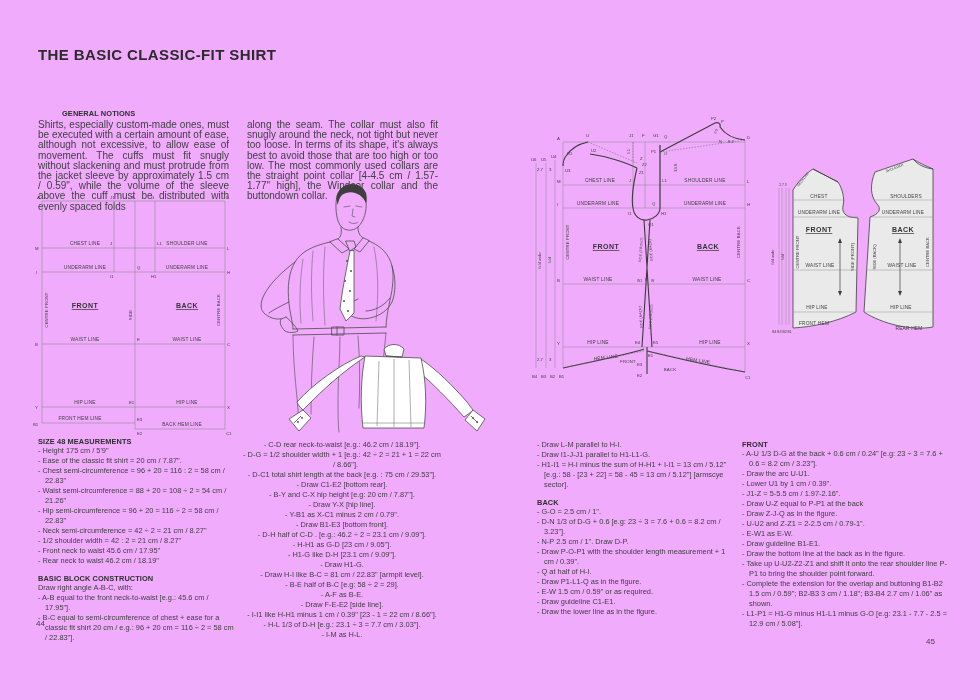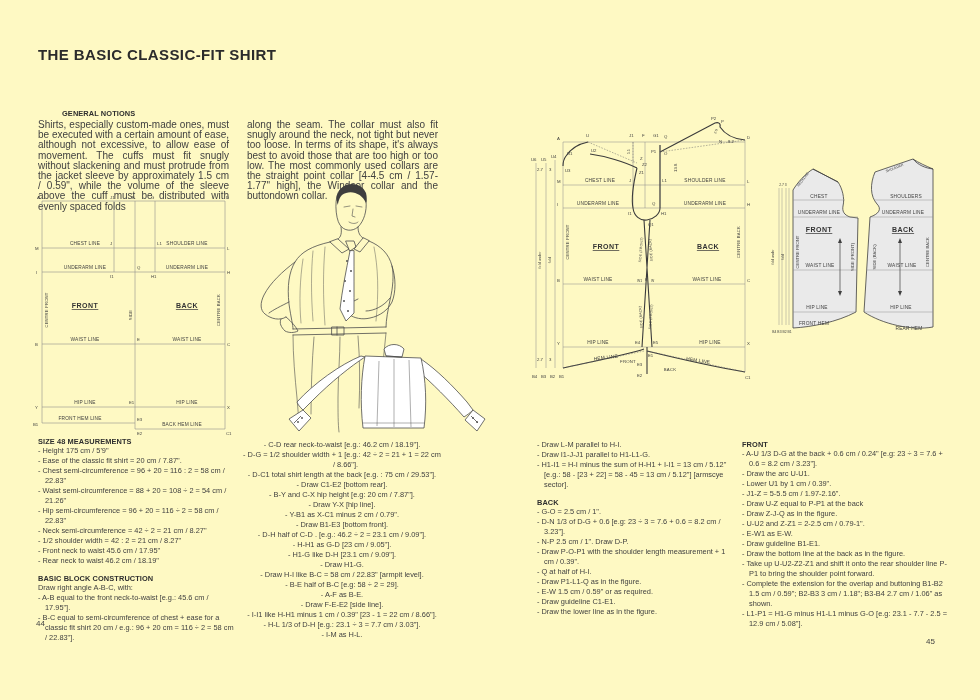--- a/index.html
+++ b/index.html
@@ -1,16 +1,16 @@
 <!DOCTYPE html>
 <html><head>
 <meta charset="utf-8">
 <style>
   html,body{margin:0;padding:0;background:#ffffff;}
-  .page{position:relative;width:980px;height:700px;background:#fef9c3;overflow:hidden;
+  .page{position:relative;width:980px;height:700px;background:#f0abfc;overflow:hidden;
         font-family:"Liberation Sans",sans-serif;color:#3c3c3c;}
   .abs{position:absolute;}
   .title{font-size:15px;font-weight:bold;letter-spacing:.4px;color:#2b2b2b;}
   .h{font-size:7.4px;font-weight:bold;color:#2e2e2e;letter-spacing:.1px;}
   .txt{font-size:10px;line-height:10.2px;text-align:justify;color:#3f3f3f;}
   .list{font-size:7.4px;line-height:10px;color:#3f3f3f;}
   .list .li{padding-left:7px;text-indent:-7px;}
   .pageno{font-size:8px;color:#444;}
   svg text{font-family:"Liberation Sans",sans-serif;fill:#3f3f3f;}
   .p{font-size:4.3px;}
@@ -307,21 +307,21 @@
         <div class="li">- D-C1 total shirt length at the back [e.g. : 75 cm / 29.53"].</div>
         <div class="li">- Draw C1-E2 [bottom rear].</div>
         <div class="li">- B-Y and C-X hip height [e.g: 20 cm / 7.87"].</div>
         <div class="li">- Draw Y-X [hip line].</div>
         <div class="li">- Y-B1 as X-C1 minus 2 cm / 0.79".</div>
         <div class="li">- Draw B1-E3 [bottom front].</div>
         <div class="li">- D-H half of C-D . [e.g.: 46.2 ÷ 2 = 23.1 cm / 9.09"].</div>
         <div class="li">- H-H1 as G-D [23 cm / 9.05"].</div>
         <div class="li">- H1-G like D-H [23.1 cm / 9.09"].</div>
         <div class="li">- Draw H1-G.</div>
-        <div class="li">- Draw H-I like B-C = 58 cm / 22.83" [armpit level].</div>
+        <div class="li">- Draw H-I like B-C = 81 cm / 22.83" [armpit level].</div>
         <div class="li">- B-E half of B-C [e.g: 58 ÷ 2 = 29].</div>
         <div class="li">- A-F as B-E.</div>
         <div class="li">- Draw F-E-E2 [side line].</div>
         <div class="li">- I-I1 like H-H1 minus 1 cm / 0.39" [23 - 1 = 22 cm / 8.66"].</div>
         <div class="li">- H-L 1/3 of D-H [e.g.: 23.1 ÷ 3 = 7.7 cm / 3.03"].</div>
         <div class="li">- I-M as H-L.</div>
       </div>
   </div>
 
   <div class="abs" style="left:537px;top:440px;width:198px;">

